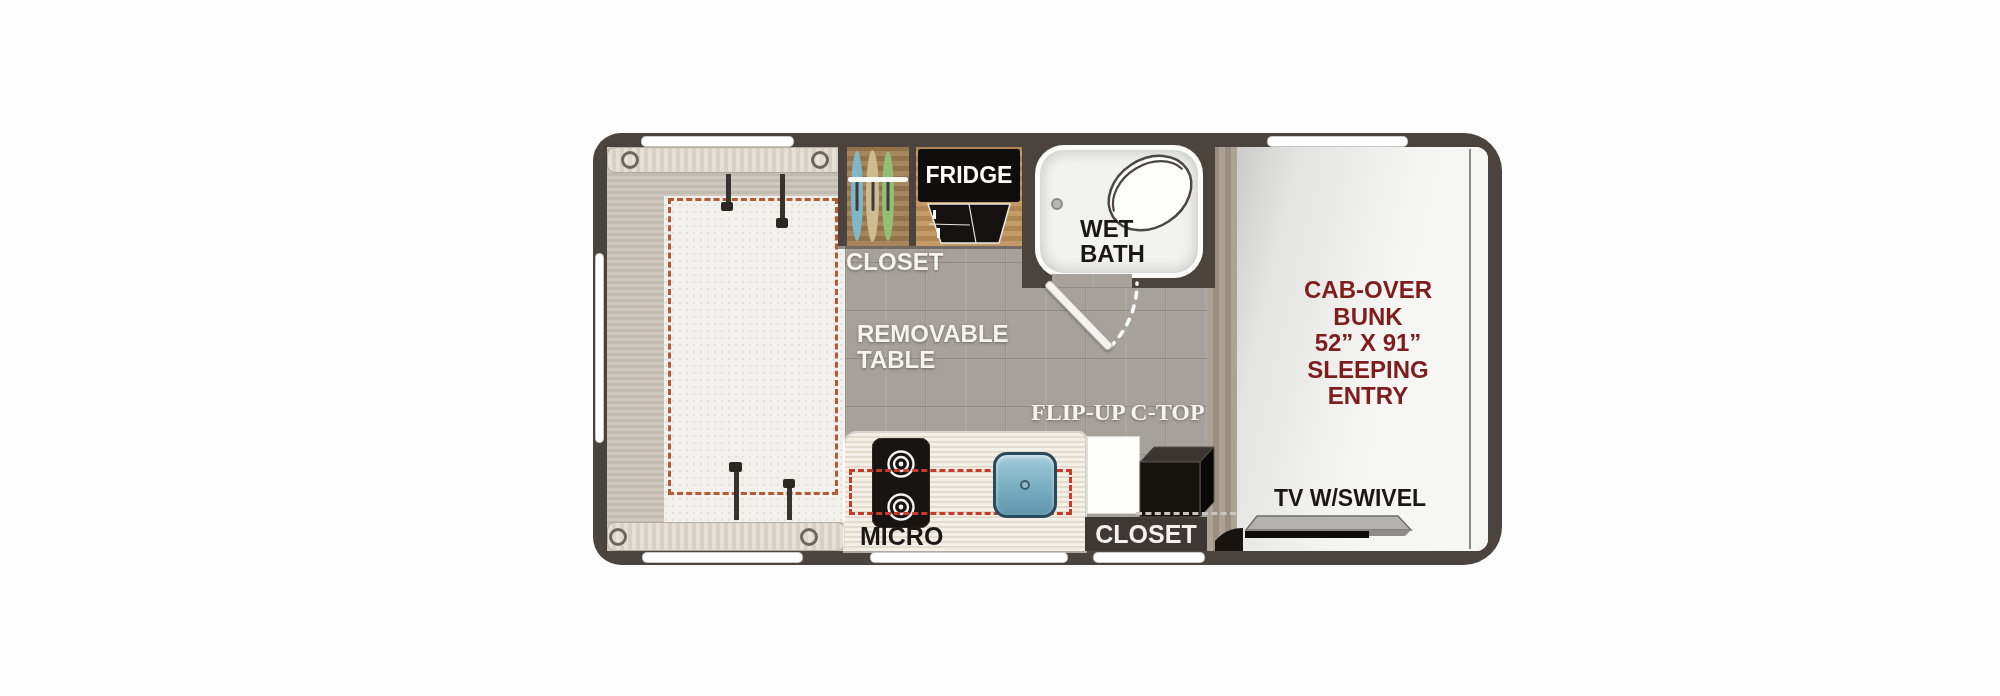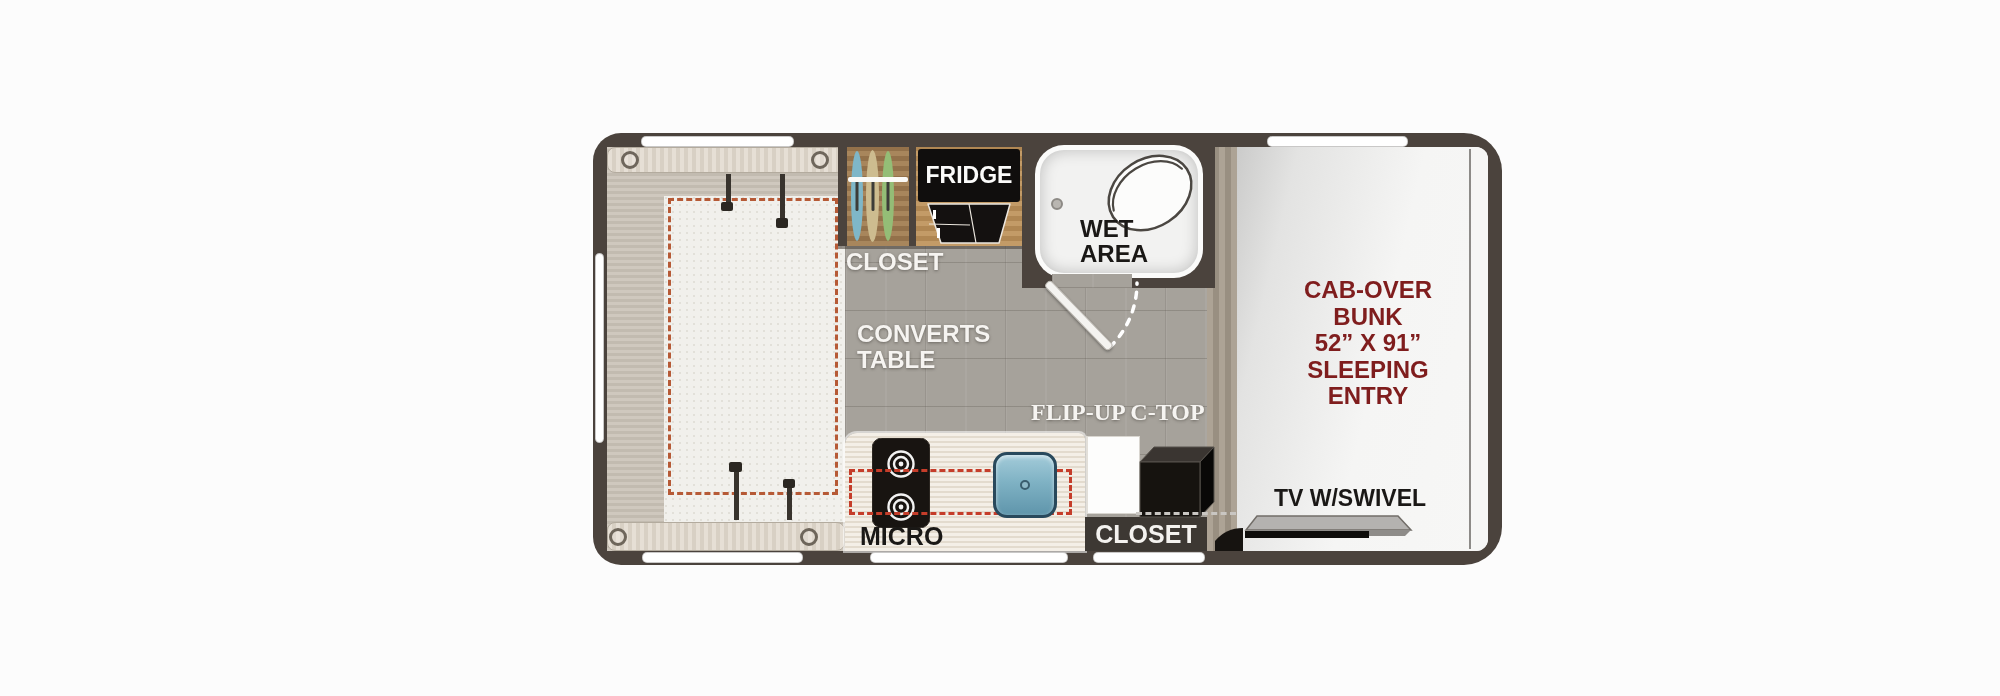--- a/index.html
+++ b/index.html
@@ -116,21 +116,21 @@
   <div class="abs drain" style="left:1051px;top:198px;width:12px;height:12px;"></div>
   <svg class="abs" style="left:1098px;top:146px;" width="104" height="96">
     <g transform="rotate(-33 52 47)">
       <ellipse cx="52" cy="47" rx="44" ry="34" fill="#fcfcfb" stroke="#4b4742" stroke-width="2.5"></ellipse>
       <path d="M12,42 A41,31 0 0 1 92,44" fill="none" stroke="#4b4742" stroke-width="2.2" stroke-linecap="round"></path>
     </g>
   </svg>
   <div class="abs tile" style="left:1052px;top:274px;width:80px;height:14px;"></div>
   <div class="abs lbl lbl-black" style="left:1080px;top:216px;">
     <div>WET</div>
-    <div>AREA</div>
+    <div>BATH</div>
   </div>
   <svg class="abs" style="left:1040px;top:275px;" width="112" height="85">
     <path d="M70,72 A89,89 0 0 0 97,8" fill="none" stroke="#ffffff" stroke-width="3.5" stroke-dasharray="6 8" stroke-linecap="round"></path>
   </svg>
   <div class="abs doorpanel" style="left:1046px;top:281px;width:92px;height:9px;"></div>
 
   <div class="abs counter" style="left:845px;top:433px;width:240px;height:118px;"></div>
   <svg class="abs" style="left:872px;top:438px;" width="58" height="90">
     <rect x="0" y="0" width="58" height="90" rx="10" fill="#181411" stroke="#3e3833"></rect>
     <circle cx="29" cy="26" r="12.5" fill="none" stroke="#f2f2f2" stroke-width="2.4"></circle>
@@ -157,21 +157,21 @@
 
   <svg class="abs" style="left:1210px;top:510px;" width="210" height="45">
     <path d="M5,41 L5,31 Q16,18 33,18 L33,41 Z" fill="#161310"></path>
     <polygon points="47,6 188,6 201,20 36,20" fill="#b4b2b0" stroke="#716d68" stroke-width="1.5"></polygon>
     <polygon points="36,20 201,20 195,26 42,26" fill="#8e8c89"></polygon>
     <rect x="35" y="21" width="124" height="7" fill="#0e0d0b"></rect>
   </svg>
 
   <div class="abs lbl lbl-white" style="left:846px;top:249px;">CLOSET</div>
   <div class="abs lbl-white" style="left:857px;top:321px;">
-    <div>CONVERTS</div>
+    <div>REMOVABLE</div>
     <div>TABLE</div>
   </div>
   <div class="abs lbl lbl-white" style="left:1031px;top:399px;font-family:Liberation Serif, serif;">FLIP-UP C-TOP</div>
   <div class="abs lbl lbl-black" style="left:860px;top:524px;font-size:25px;">MICRO</div>
   <div class="abs lbl lbl-black" style="left:1262px;top:486px;width:176px;text-align:center;font-size:23px;">TV W/SWIVEL</div>
   <div class="abs bunk-lbl" style="left:1283px;top:277px;width:170px;">
     <div>CAB-OVER</div>
     <div>BUNK</div>
     <div>52” X 91”</div>
     <div>SLEEPING</div>

